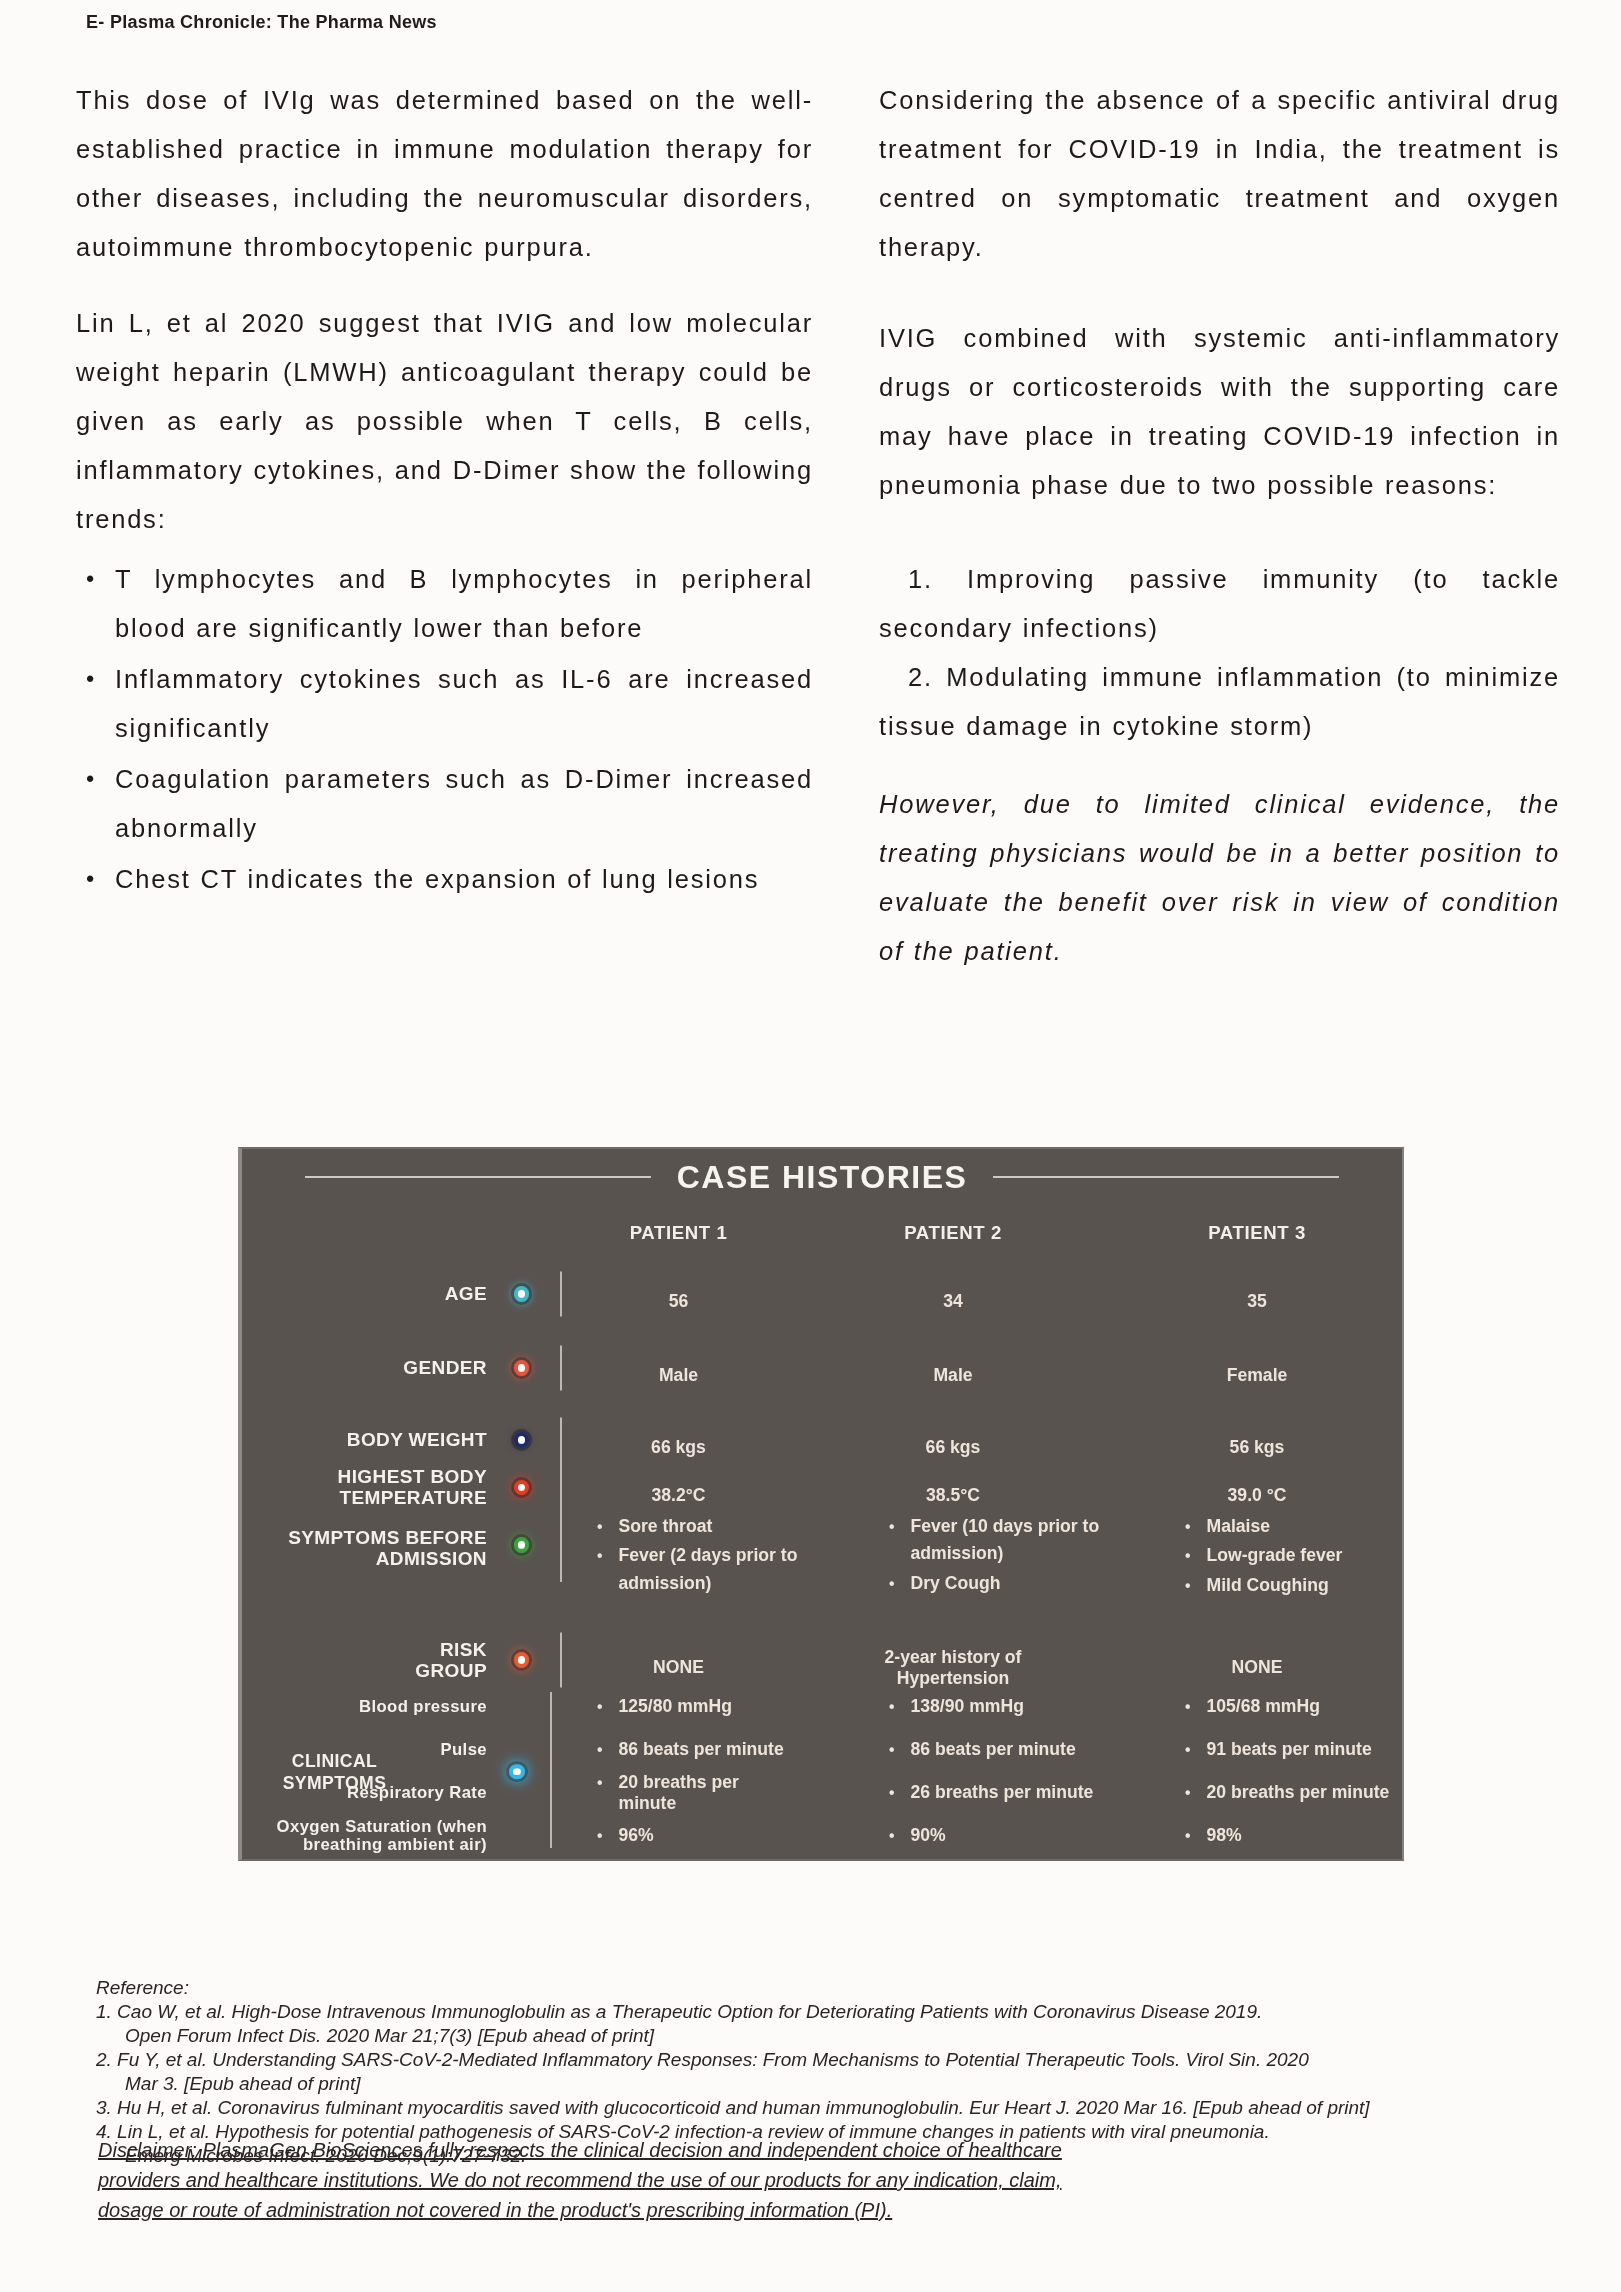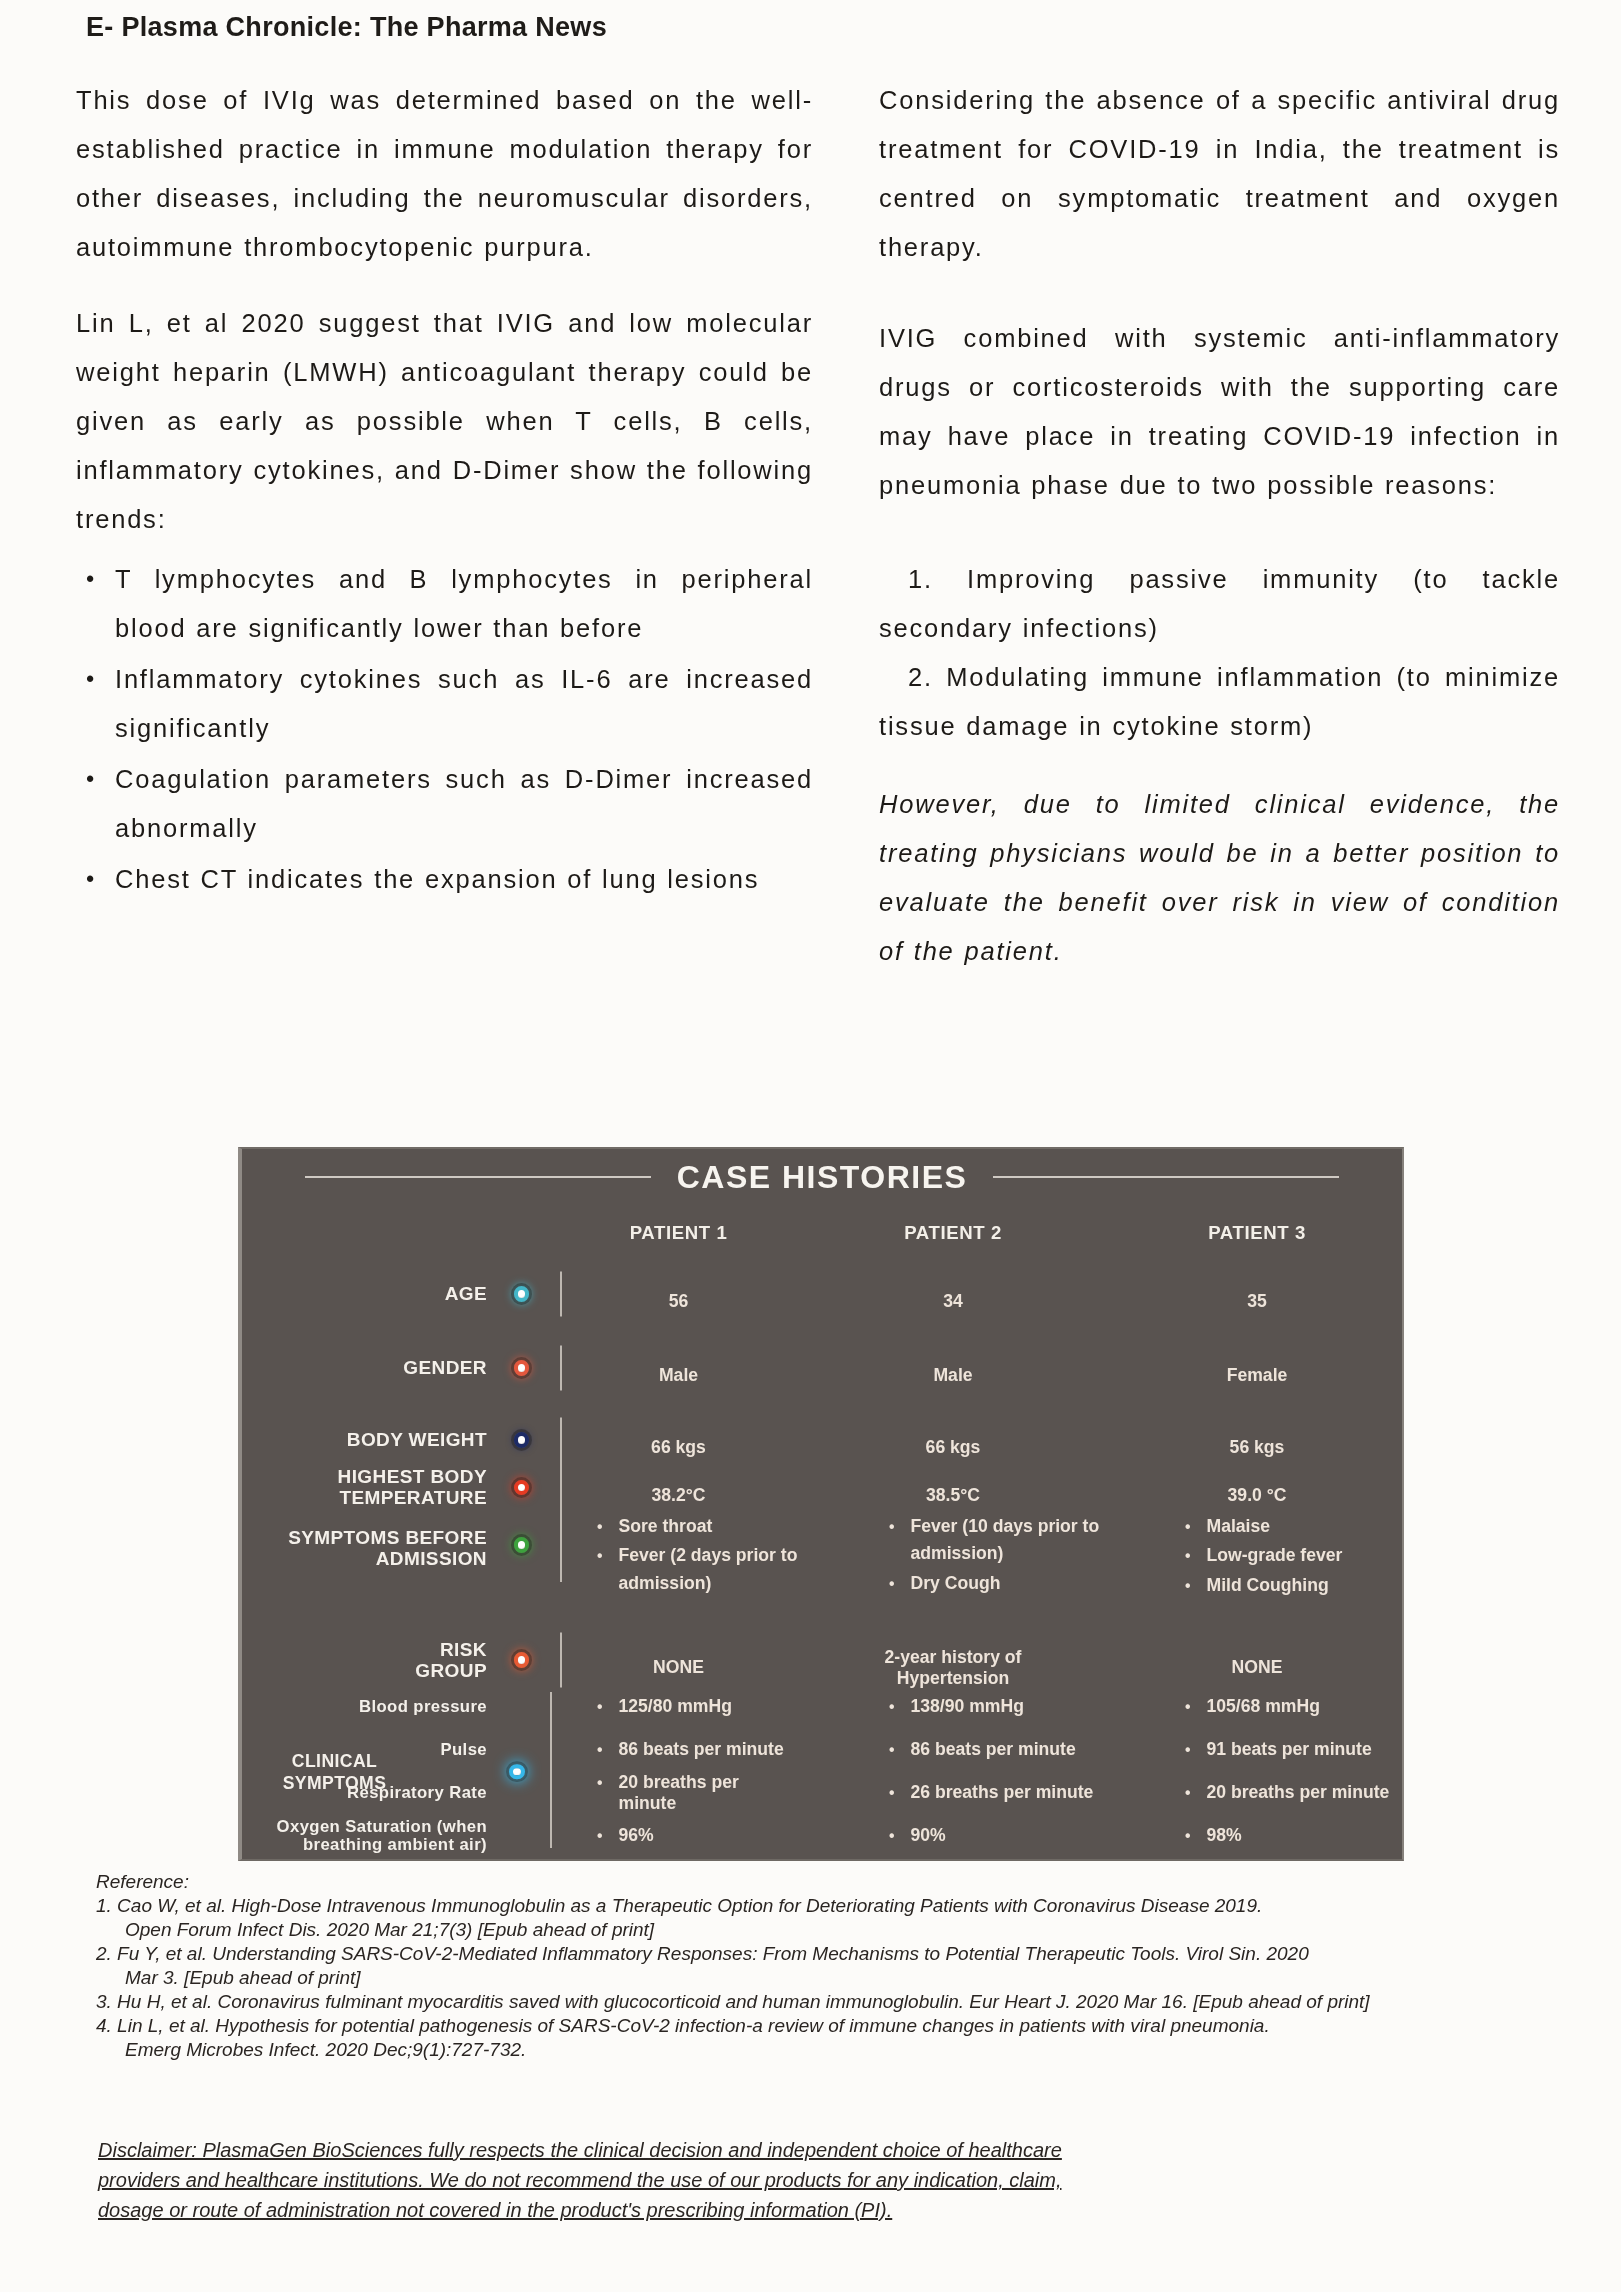--- a/index.html
+++ b/index.html
@@ -4,21 +4,21 @@
 <style>
   * { box-sizing: border-box; }
   html,body { margin:0; padding:0; }
   body {
     width:1621px; height:2293px; position:relative;
     background:#fcfbf9; color:#211d1a;
     font-family:"Liberation Sans","DejaVu Sans",sans-serif;
   }
   .masthead {
     position:absolute; left:86px; top:11.8px;
-    font-size:27px; font-weight:600; color:#1f1c19; letter-spacing:0.3px;
+    font-size:18px; font-weight:600; color:#1f1c19; letter-spacing:0.3px;
   }
   
   .col { position:absolute; top:76px; font-size:25.5px; line-height:49px;
          text-align:justify; letter-spacing:1.8px; word-spacing:1px; color:#1d1a17; }
   .col-left  { left:76px;  width:737px; }
   .col-right { left:879px; width:681px; }
   .col p { margin:0; }
   .col-left  .p1 { margin-bottom:26.5px; }
   .col-left  .p2 { margin-bottom:11.8px; }
   .col-right .p1 { margin-bottom:42px; }
@@ -87,21 +87,21 @@
   .row-risk     { margin-top:15.7px; height:55px; }
 
   .clinical { position:relative; margin-top:0; }
   .clin-row { height:43px; }
   .clin-label { position:absolute; left:29px; top:50%; transform:translateY(-50%);
                 font-size:17.6px; font-weight:bold; letter-spacing:0.4px; line-height:22.5px; color:#f4f0ea; text-align:center; width:127px; }
   .clin-icon { position:absolute; left:267px; top:50%; transform:translateY(-50%); }
   .clin-sep { position:absolute; left:308px; top:5.9px; bottom:9.8px; width:2px; background:#beb8b1; }
 
   
-  .references { position:absolute; left:96px; top:1870px; width:1490px;
+  .references { position:absolute; left:96px; top:1976px; width:1490px;
                 font-style:italic; font-size:19px; line-height:24px; color:#2a2522; }
   .ref-line2 { padding-left:29px; }
   .ref-line2:empty { display:none; }
   .disclaimer { position:absolute; left:98px; top:2135px; width:998px;
                 font-style:italic; font-size:20px; line-height:30px; color:#2a2522;text-decoration:underline; }
 </style>
 </head>
 <body>
 
 <div class="masthead">E- Plasma Chronicle: The Pharma News</div>

